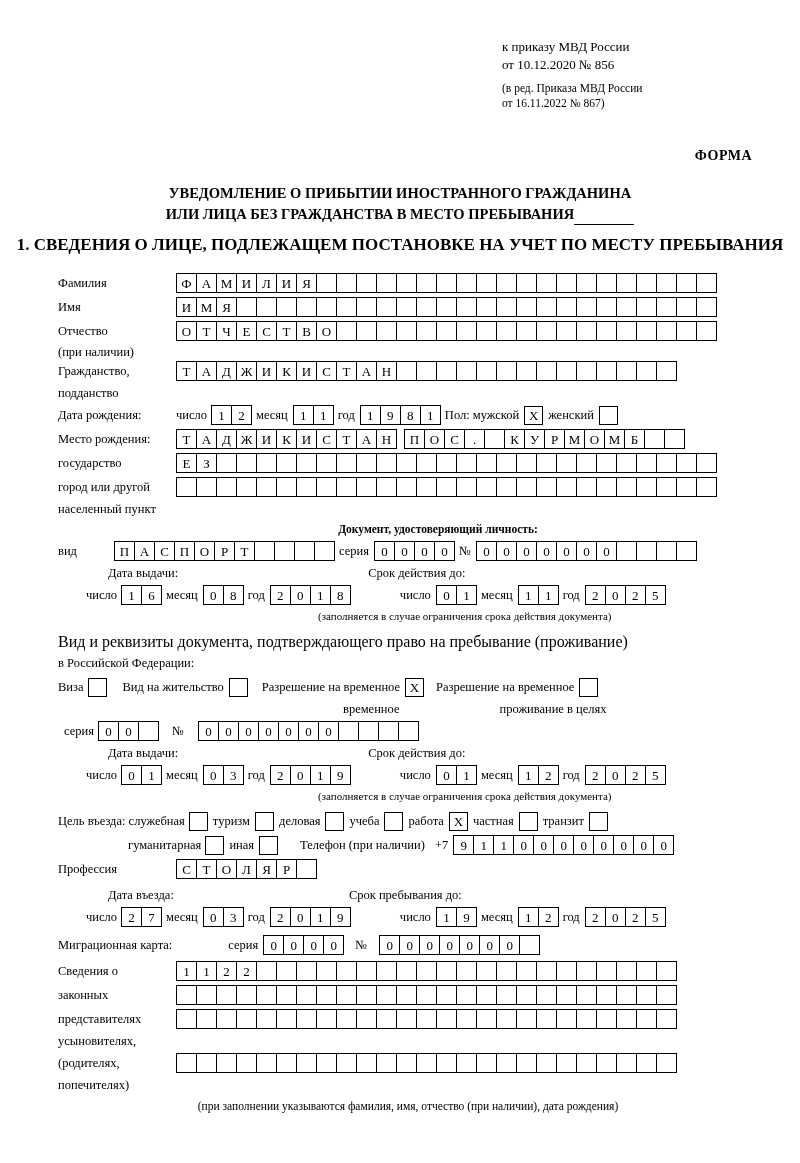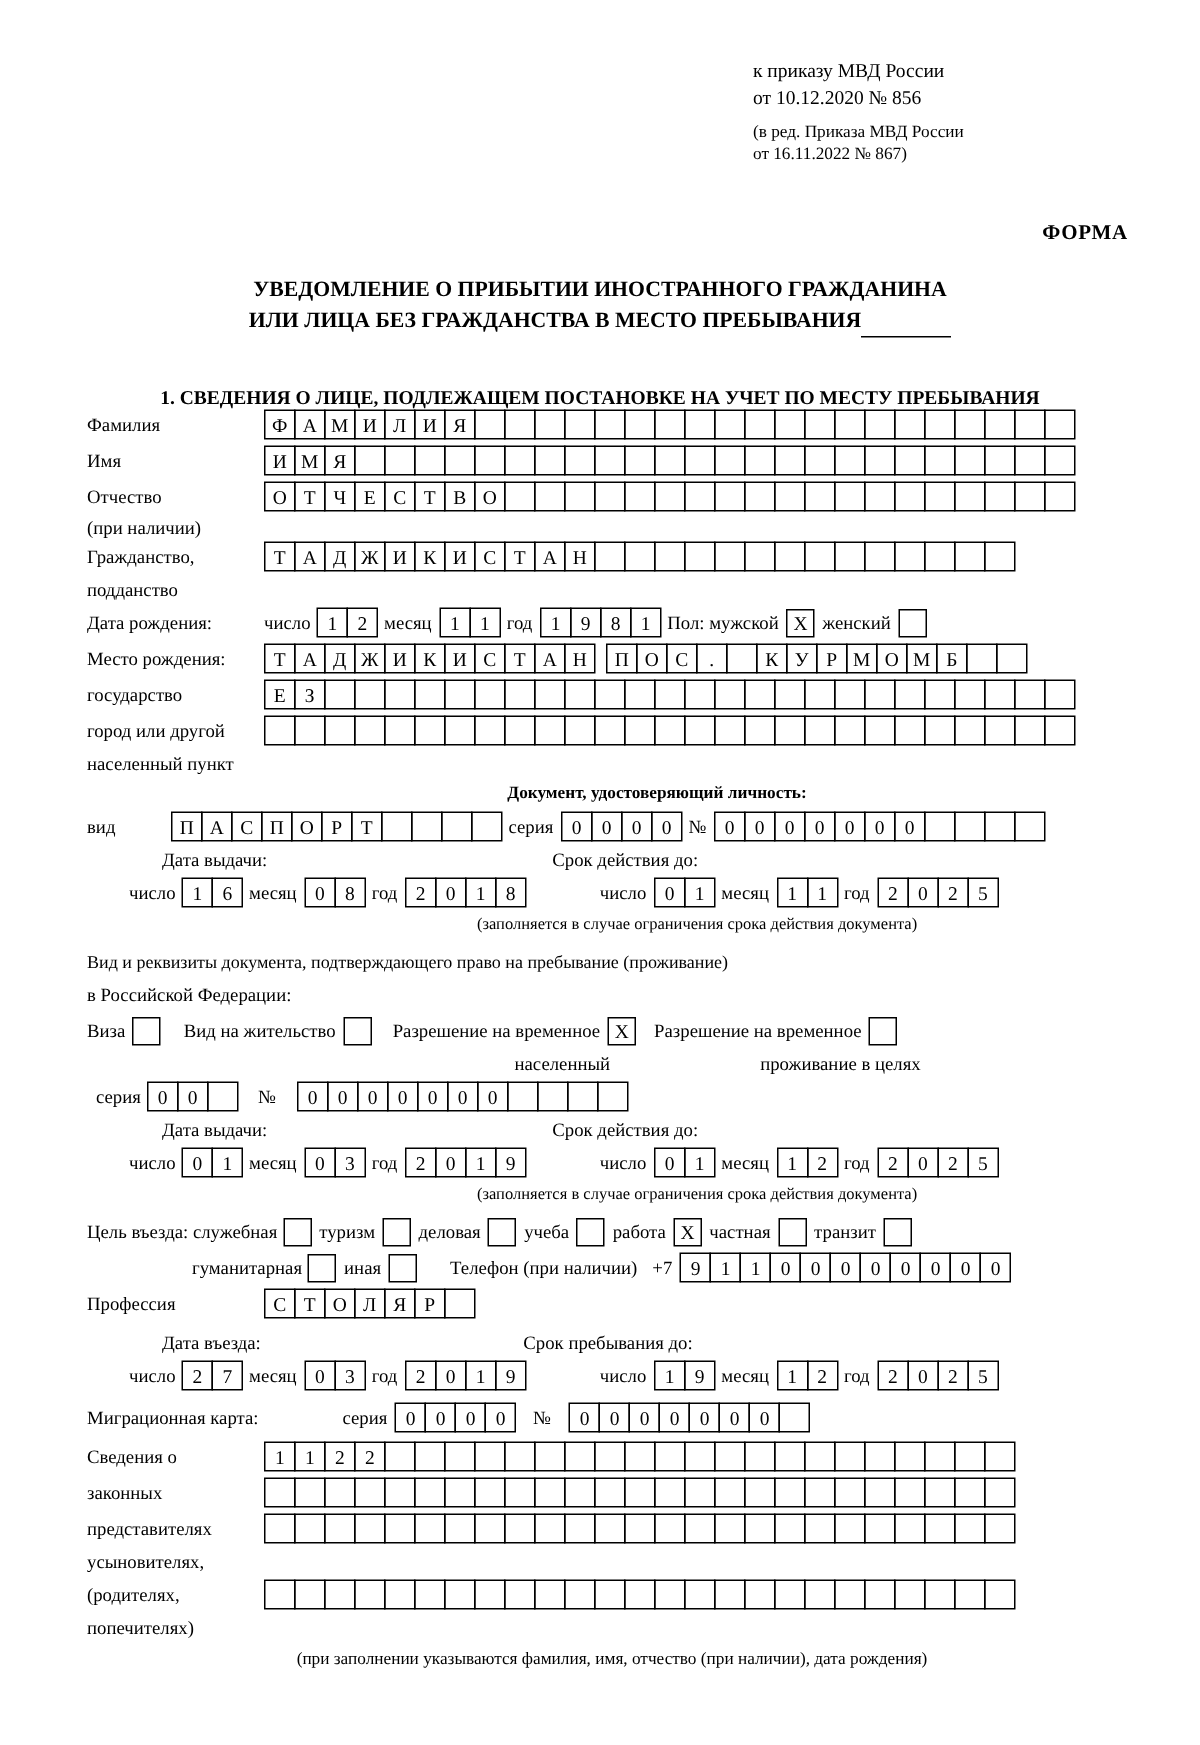--- a/index.html
+++ b/index.html
@@ -56,26 +56,26 @@
   }
   .title .u {
     display: inline-block;
     width: 60px;
     border-bottom: 1px solid #000;
     vertical-align: bottom;
     height: 14px;
   }
   .section1 {
     position: absolute;
-    top: 257px;
+    top: 235px;
     left: 0;
     width: 800px;
     text-align: center;
     font-weight: bold;
-    font-size: 13px;
+    font-size: 17px;
   }
   
   .body {
     position: absolute;
     top: 272px;
     left: 58px;
     width: 700px;
     font-size: 12.5px;
   }
   .row {
@@ -487,21 +487,21 @@
           <div class="c">0</div>
           <div class="c">2</div>
           <div class="c">5</div>
         </div>
     </div>
     <div class="row" style="min-height:16px;margin-bottom:8px">
       <div class="note" style="margin-left:260px">(заполняется в случае ограничения срока действия документа)</div>
     </div>
 
     <div class="row" style="min-height:19px">
-      <div class="lbl" style="font-size:12px">Вид и реквизиты документа, подтверждающего право на пребывание (проживание)</div>
+      <div class="lbl" style="font-size:16px">Вид и реквизиты документа, подтверждающего право на пребывание (проживание)</div>
     </div>
     <div class="row" style="min-height:21px">
       <div class="lbl">в Российской Федерации:</div>
     </div>
 
     <div class="row">
       <div class="lbl tight">Виза</div>
       <div class="cells">
           <div class="c box"></div>
         </div>
@@ -512,21 +512,21 @@
       <div class="lbl inline-lbl" style="margin-left:14px">Разрешение на временное</div>
       <div class="cells">
           <div class="c box">X</div>
         </div>
       <div class="lbl inline-lbl" style="margin-left:12px">Разрешение на временное</div>
       <div class="cells">
           <div class="c box"></div>
         </div>
     </div>
     <div class="row" style="min-height:18px">
-      <div class="lbl" style="margin-left:285px">населенный</div>
+      <div class="lbl" style="margin-left:285px">временное</div>
       <div class="lbl" style="margin-left:100px">проживание в целях</div>
     </div>
 
     <div class="row">
       <div class="lbl tight" style="margin-left:6px">серия</div>
       <div class="cells">
           <div class="c">0</div>
           <div class="c">0</div>
           <div class="c"></div>
         </div>

